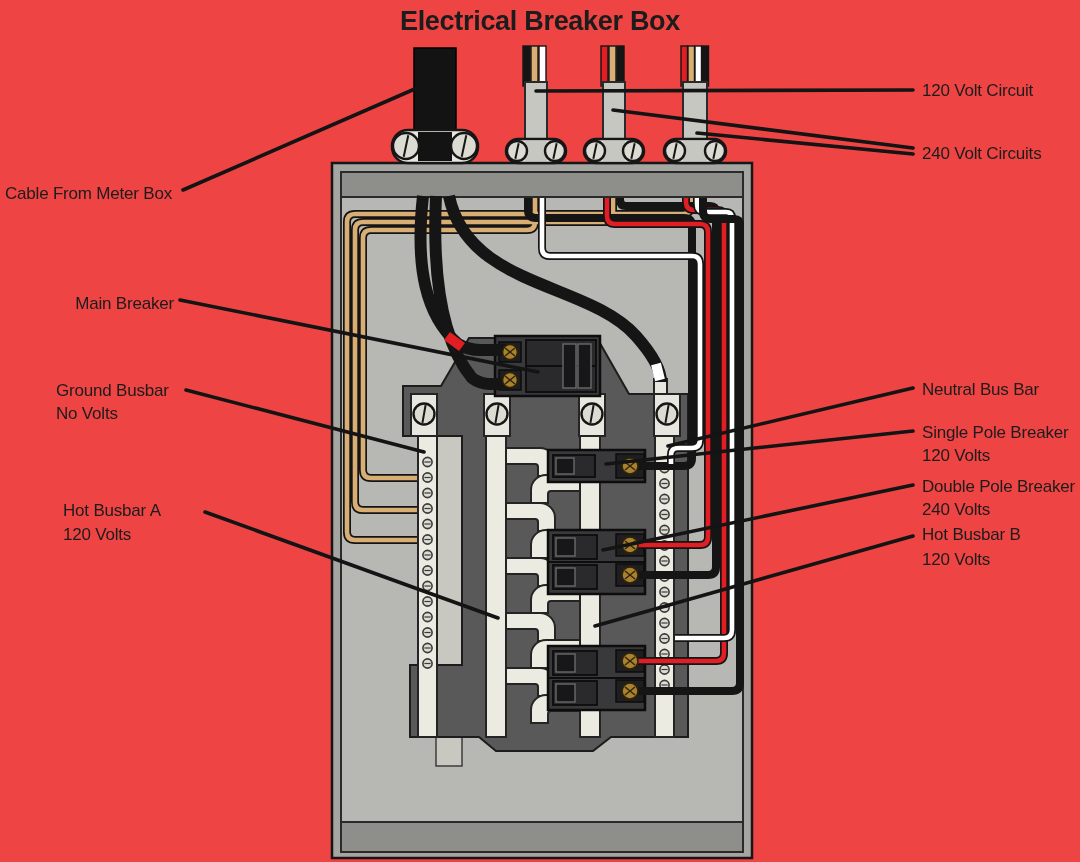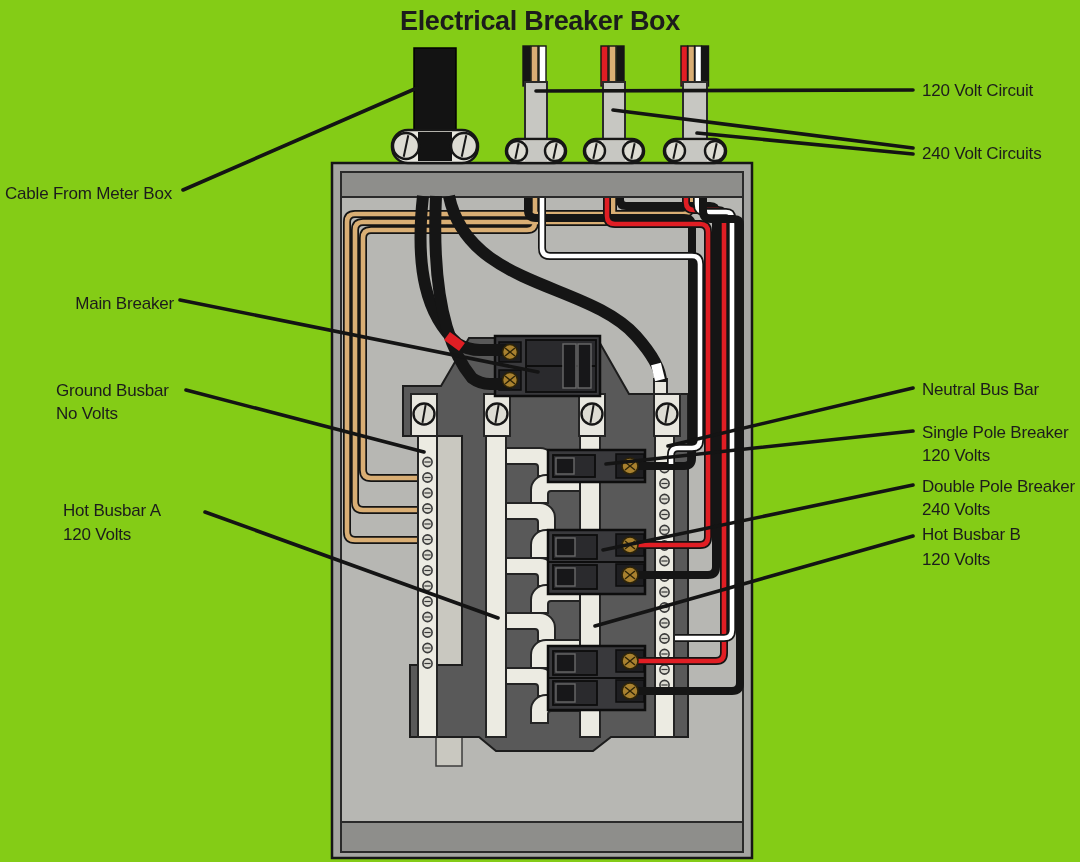--- a/index.html
+++ b/index.html
@@ -1,16 +1,16 @@
 <!DOCTYPE html>
 <html style="--frame: #a5a5a2; --rail: #8e8e8b; --interior: #b7b7b3; --panel: #595959; --strip: #c9c8c0; --busbar: #ecebe2; --clamp: #e8e7df; --conduit: #c7c7c2; --screwface: #dddcd3; --copper: #d9ae74; --wire_red: #e01e24; --wire_black: #151515; --wire_white: #ffffff; --breaker_dark: #39393c; --breaker_body: #2a2a2d; --handle: #171719; --brass: #a9812f;"><head>
 <meta charset="utf-8">
 <style>
   html,body{margin:0;padding:0;background:#ffffff;}
-  .stage{position:relative;width:1080px;height:862px;background:#84cc16;overflow:hidden;}
+  .stage{position:relative;width:1080px;height:862px;background:#ef4444;overflow:hidden;}
   svg{display:block;}
   text{font-family:"Liberation Sans","DejaVu Sans",sans-serif;fill:#1c1c1c;}
   .lbl{font-size:17px;letter-spacing:-0.2px;}
   .title{font-size:27px;font-weight:600;letter-spacing:-0.3px;}
   
   .frame{fill:var(--frame);stroke:#161616;stroke-width:2.5;}
   .rail{fill:var(--rail);stroke:#2a2a2a;stroke-width:2;}
   .interior{fill:var(--interior);stroke:#2a2a2a;stroke-width:2;}
   .panel{fill:var(--panel);stroke:#1d1d1d;stroke-width:2;}
   .strip{fill:var(--strip);stroke:#3c3c3c;stroke-width:1.5;}

